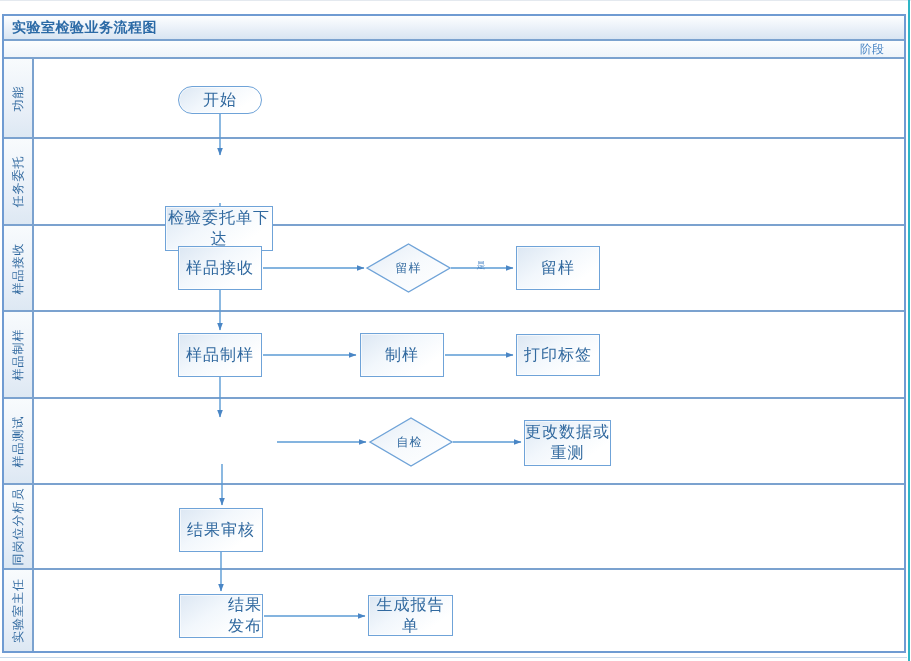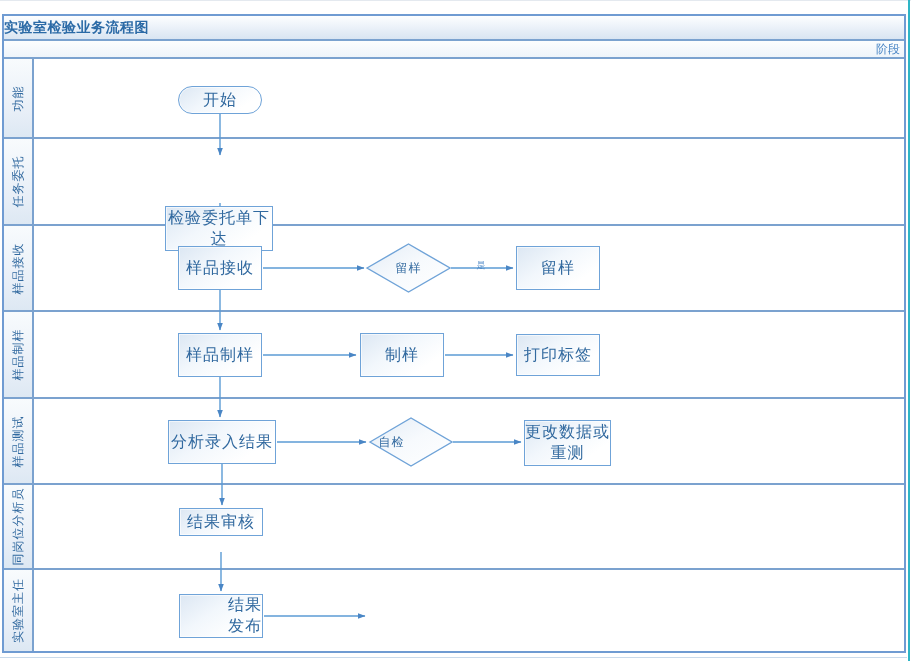--- a/index.html
+++ b/index.html
@@ -16,29 +16,29 @@
   
   .pool {
     position:absolute; left:2px; top:14px; width:904px; height:639px;
     border:2px solid #6f9bd2; background:#ffffff;
     display:flex; flex-direction:column;
   }
   .title-bar {
     height:25px; flex:0 0 25px;
     background:linear-gradient(180deg,#fdfeff 0%,#e9f0f8 55%,#d9e5f2 100%);
     border-bottom:2px solid #7ba2cf;
-    display:flex; align-items:center; 
+    display:flex; align-items:center; padding-left:8px;
   }
   .title-bar .title {
     font-size:14px; font-weight:bold; color:#2b6aa6; letter-spacing:0.5px;
   }
   .phase-row {
     height:16px; flex:0 0 16px;
     background:linear-gradient(180deg,#fcfdfe 0%,#eef4fa 100%);
-    display:flex; align-items:center; justify-content:flex-end; padding-right:4px;
+    display:flex; align-items:center; justify-content:flex-end; padding-right:20px;
   }
   .phase-row .phase { font-size:12px; color:#4a86c5; }
 
   .lane { display:flex; border-top:2px solid #7ba2cf; }
   .lane:first-of-type { border-top:none; }
   .lane-label {
     flex:0 0 30px; width:30px;
     border-right:2px solid #7ba2cf;
     background:linear-gradient(180deg,#f8fbfd 0%,#e7eef7 70%,#dde8f3 100%);
     display:flex; align-items:center; justify-content:center;
@@ -172,24 +172,24 @@
   <div class="edge-label" style="left:472px; top:259px; width:18px; height:12px;">是</div>
 
   <div class="node" style="left:516px; top:246px; width:84px; height:44px;">留样</div>
 
   <div class="node" style="left:178px; top:333px; width:84px; height:44px;">样品制样</div>
 
   <div class="node" style="left:360px; top:333px; width:84px; height:44px;">制样</div>
 
   <div class="node" style="left:516px; top:334px; width:84px; height:42px;">打印标签</div>
 
-  <div class="node" style="left:168px; top:420px; width:108px; height:44px;">分析录入结果</div>
 
-  <div class="diamond-label" style="left:351px; top:430px; width:81px; height:24px;text-align:center;">自检</div>
+  <div class="diamond-label" style="left:369px; top:430px; width:81px; height:24px;text-align:center;">自检</div>
 
   <div class="node" style="left:524px; top:420px; width:87px; height:46px;">更改数据或重测</div>
 
-  <div class="node" style="left:179px; top:508px; width:84px; height:28px;">结果审核</div>
+  <div class="node" style="left:179px; top:508px; width:84px; height:44px;">结果审核</div>
 
   <div class="node" style="left:179px; top:594px; width:84px; height:44px;padding-left:48px;">结果发布</div>
 
+  <div class="node" style="left:368px; top:595px; width:85px; height:41px;">生成报告单</div>
 
 </div>
 
 </body></html>

